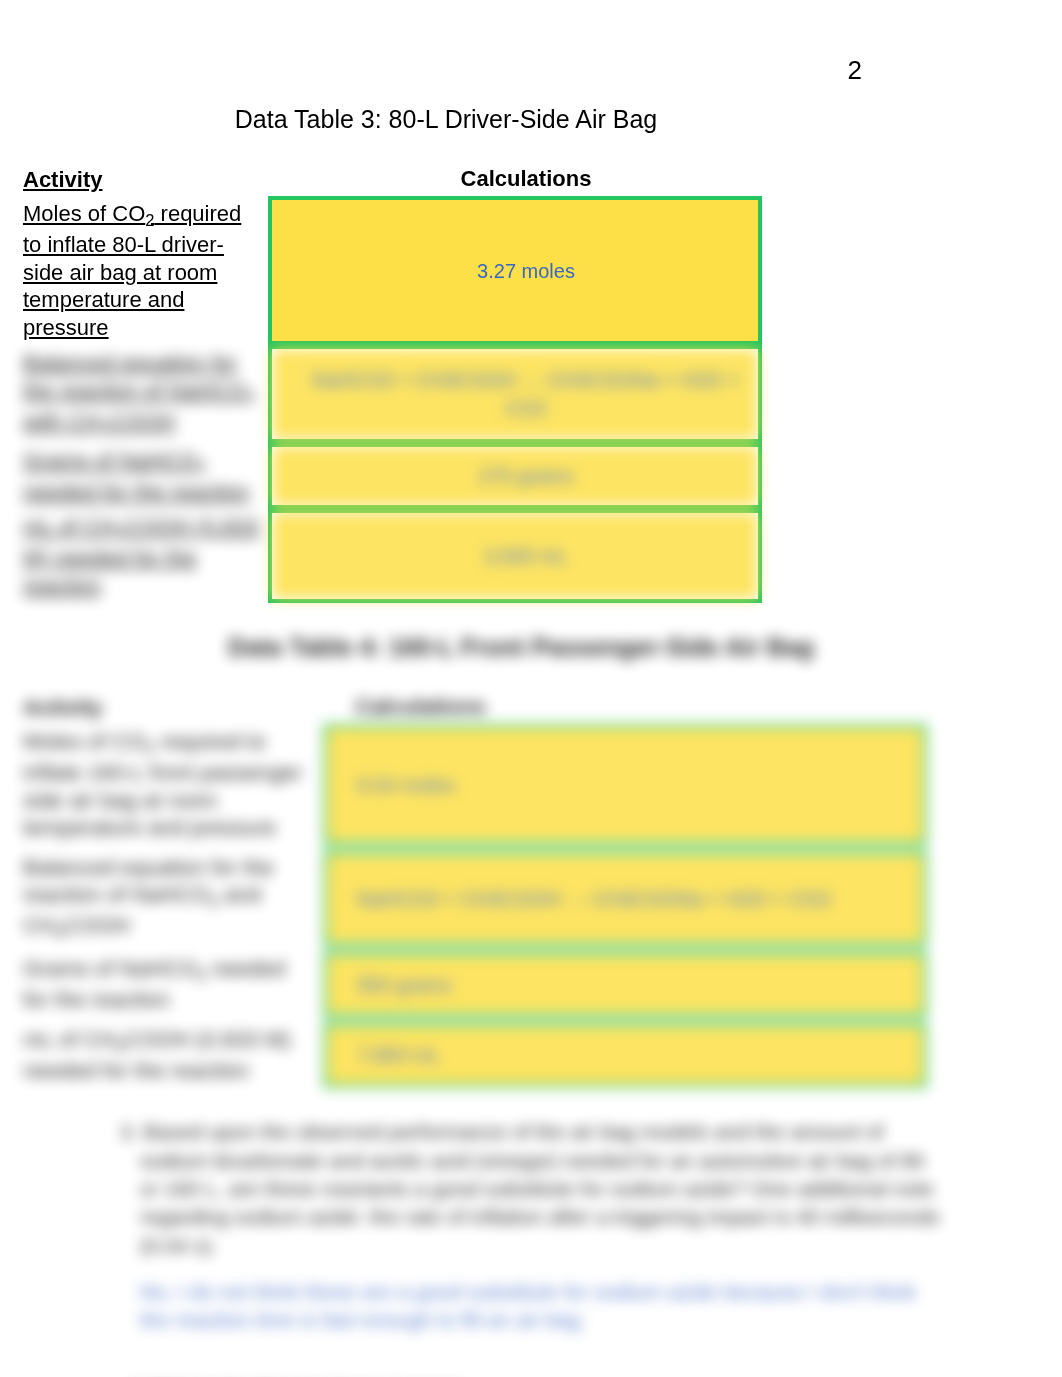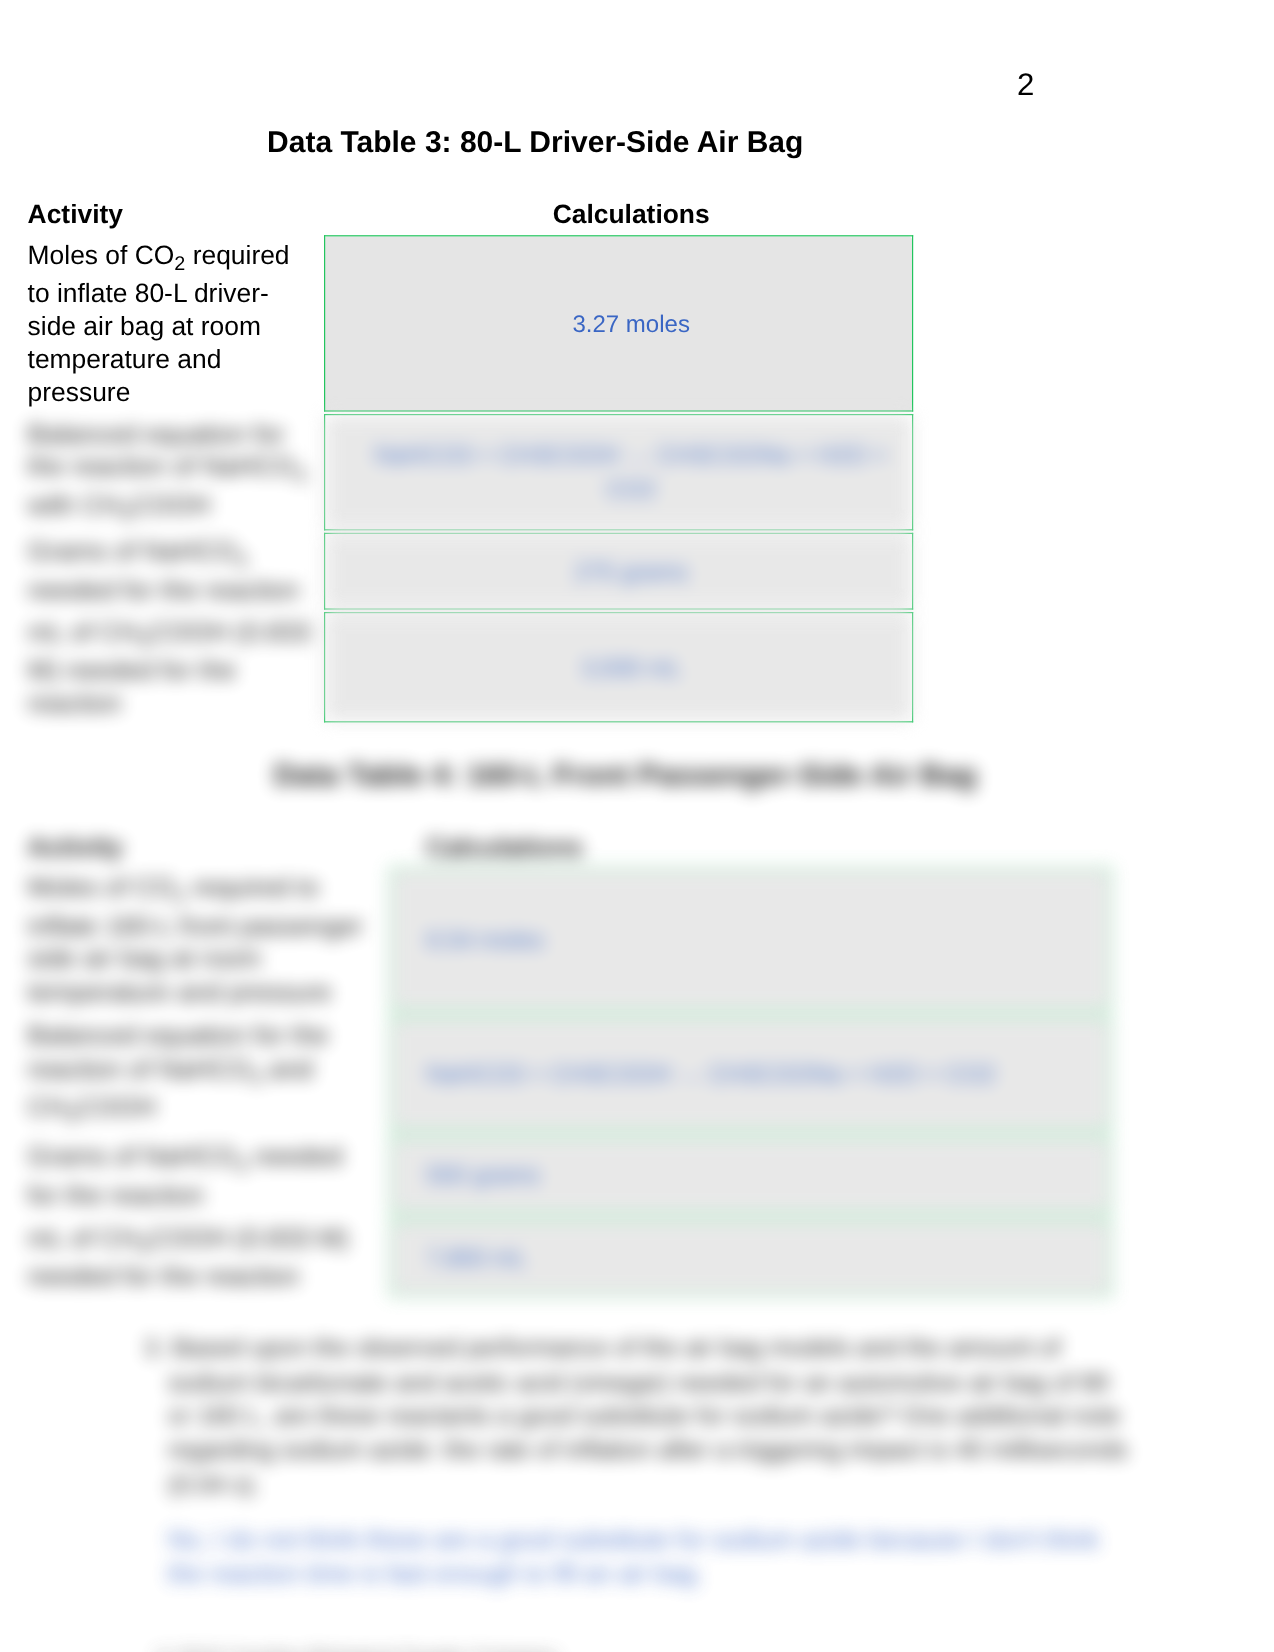--- a/index.html
+++ b/index.html
@@ -14,21 +14,21 @@
     .page-number {
       position: absolute;
       top: 55px;
       right: 200px;
       font-size: 26px;
     }
     .content {
       padding: 105px 20px 0 20px;
     }
     .table-title {
-      font-weight: bold;
+      font-weight: normal;
       font-size: 25px;
       text-align: center;
       margin: 0 0 28px 0;
       padding-left: 90px;
       padding-right: 260px;
     }
     .data-table {
       border-collapse: collapse;
       margin-left: -5px;
     }
@@ -40,30 +40,31 @@
     }
     .data-table td {
       font-size: 22px;
       padding: 2px 8px;
       vertical-align: middle;
       line-height: 1.25;
     }
     .data-table .activity-col {
       width: 250px;
       text-align: left;
+      text-decoration: underline;
     }
     .data-table .calc-col {
       width: 490px;
       text-align: center;
       padding-left: 30px;
     }
     .calc-cell {
-      border: 1px solid #22c55e;
+      border: 4px solid #22c55e;
       border-radius: 3px;
-      background: #e5e5e5;
+      background: #fde047;
     }
     .calc-text {
       color: #3a66c4;
       font-size: 20px;
     }
     .blur-section {
       filter: blur(7px);
       opacity: 0.85;
     }
     .spacer-row td {

